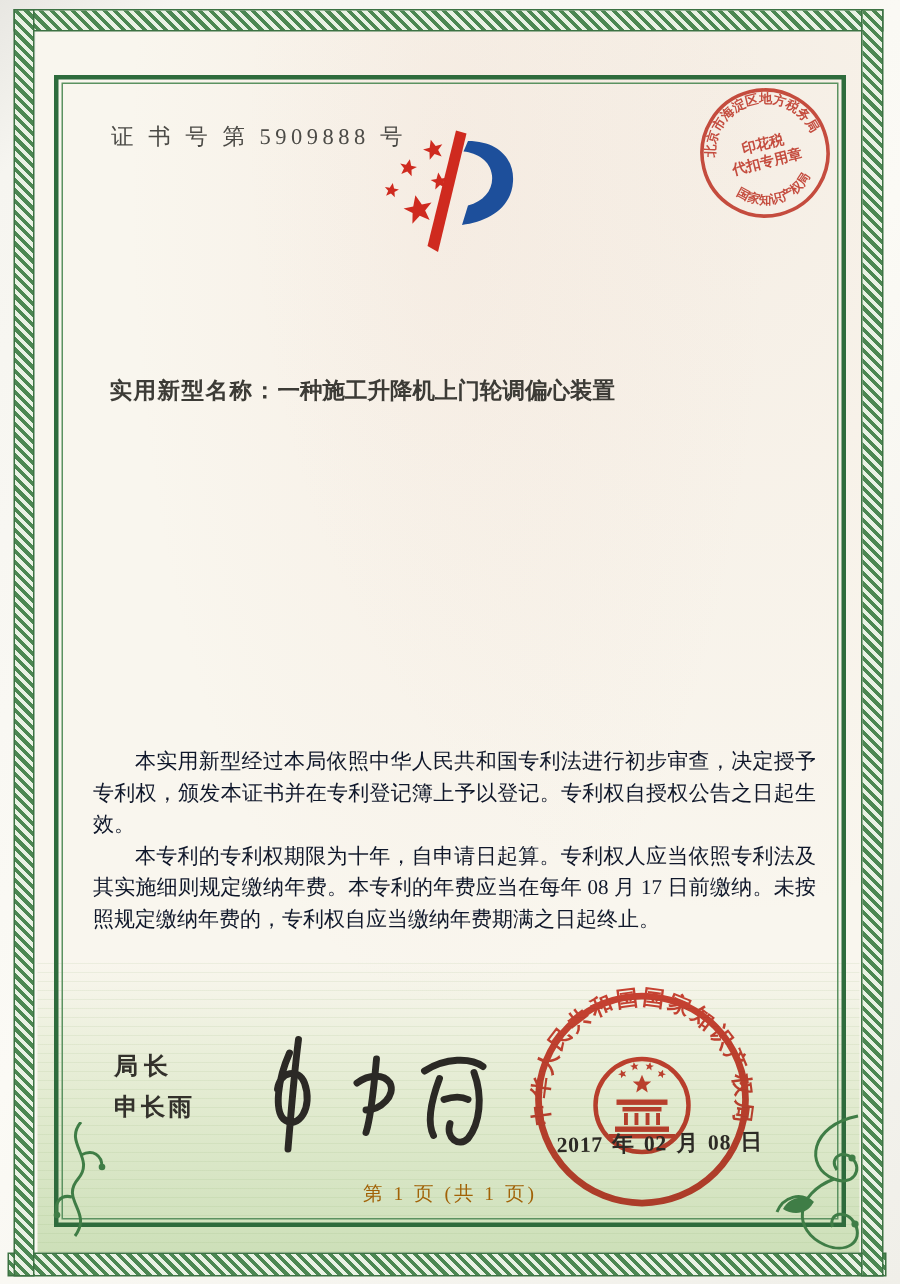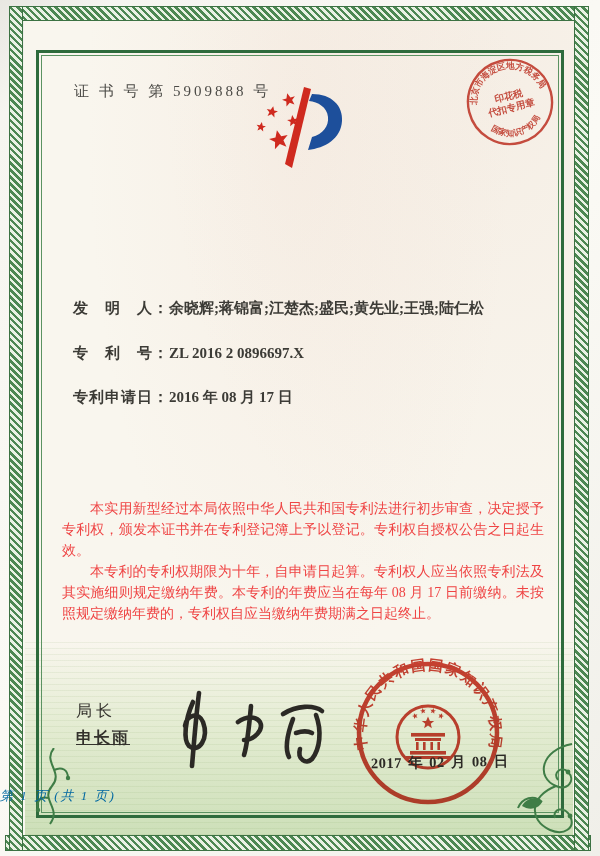--- a/index.html
+++ b/index.html
@@ -35,35 +35,35 @@
     border:3px solid #2e6b3c;box-sizing:border-box;}
   .frame::after{content:"";position:absolute;inset:2px;border:1px solid #5b9261;}
   .certno{position:absolute;left:74px;top:82px;font-size:15px;letter-spacing:3px;
     color:#4b4a46;font-weight:500;}
   .title{position:absolute;left:0;right:0;top:176px;text-align:center;
     font-size:33px;font-weight:700;letter-spacing:9px;color:#2d2c29;}
   .field{position:absolute;left:73px;right:64px;font-size:15px;color:#3c3b36;
     font-weight:600;white-space:nowrap;}
   .field .flabel{letter-spacing:1px;}
   .bodytext{position:absolute;left:62px;right:56px;top:498px;
-    font-size:14px;line-height:21px;color:#ef4444;text-align:justify;font-weight:500;}
+    font-size:14px;line-height:21px;color:#0f172a;text-align:justify;font-weight:500;}
   .bodytext p{margin:0;text-indent:2em;}
-  .director-label{position:absolute;left:76px;top:701px;font-size:16px;font-weight:400;
+  .director-label{position:absolute;left:76px;top:701px;font-size:16px;font-weight:700;
     letter-spacing:4px;color:#33312c;}
   .director-name{position:absolute;left:76px;top:728px;font-size:16px;font-weight:700;
-    letter-spacing:2px;color:#33312c;text-decoration:underline;}
+    letter-spacing:2px;color:#33312c;}
   .signature{position:absolute;left:165px;top:688px;z-index:6;}
   .taxstamp{position:absolute;left:462px;top:54px;transform:rotate(-14deg);
     opacity:.88;mix-blend-mode:multiply;z-index:7;}
   .grantseal{position:absolute;left:353px;top:658px;opacity:.93;
     mix-blend-mode:multiply;z-index:5;}
   .sealdate{position:absolute;left:371px;top:753px;z-index:6;font-size:14.5px;
     font-weight:700;color:#2c2a25;letter-spacing:.5px;word-spacing:2px;transform:rotate(-1deg);}
-  .pagefoot{position:absolute;left:0;right:0;top:787px;text-align:left;
-    font-size:13px;color:#0369a1;letter-spacing:2px;z-index:6;font-style:italic;}
+  .pagefoot{position:absolute;left:0;right:0;top:787px;text-align:center;
+    font-size:13px;color:#a16207;letter-spacing:2px;z-index:6;}
   .flourish{position:absolute;z-index:4;}
   .flourish.br{right:22px;top:742px;}
   .flourish.bl{left:34px;top:748px;}
   .stamp-arc{fill:#c5392b;font-weight:700;}
   .seal-arc{fill:#cc3526;font-weight:700;letter-spacing:2px;}
 </style>
 </head>
 <body>
 
 <div id="page">
@@ -104,28 +104,22 @@
       <textPath href="#tarc" startOffset="50%" text-anchor="middle">北京市海淀区地方税务局</textPath>
     </text>
     <text class="stamp-arc" font-size="8.2">
       <textPath href="#barc" startOffset="50%" text-anchor="middle">国家知识产权局</textPath>
     </text>
     <text x="0" y="-3" text-anchor="middle" class="stamp-arc" font-size="9.5">印花税</text>
     <text x="0" y="9" text-anchor="middle" class="stamp-arc" font-size="9.5">代扣专用章</text>
   </svg>
 
 
-  <div class="field" style="top:299px">
-    <span class="flabel">发　明　人：</span><span class="fvalue">余晓辉;蒋锦富;江楚杰;盛民;黄先业;王强;陆仁松</span>
-  </div>
-  <div class="field" style="top:344px">
-    <span class="flabel">专　利　号：</span><span class="fvalue">ZL 2016 2 0896697.X</span>
-  </div>
-  <div class="field" style="top:388px">
-    <span class="flabel">专利申请日：</span><span class="fvalue">2016 年 08 月 17 日</span>
+  <div class="field" style="top:251px">
+    <span class="flabel">实用新型名称：</span><span class="fvalue">一种施工升降机上门轮调偏心装置</span>
   </div>
 
   <div class="bodytext">
     <p>本实用新型经过本局依照中华人民共和国专利法进行初步审查，决定授予专利权，颁发本证书并在专利登记簿上予以登记。专利权自授权公告之日起生效。</p>
     <p>本专利的专利权期限为十年，自申请日起算。专利权人应当依照专利法及其实施细则规定缴纳年费。本专利的年费应当在每年 08 月 17 日前缴纳。未按照规定缴纳年费的，专利权自应当缴纳年费期满之日起终止。</p>
   </div>
 
   <div class="director-label">局长</div>
   <div class="director-name">申长雨</div>
 

